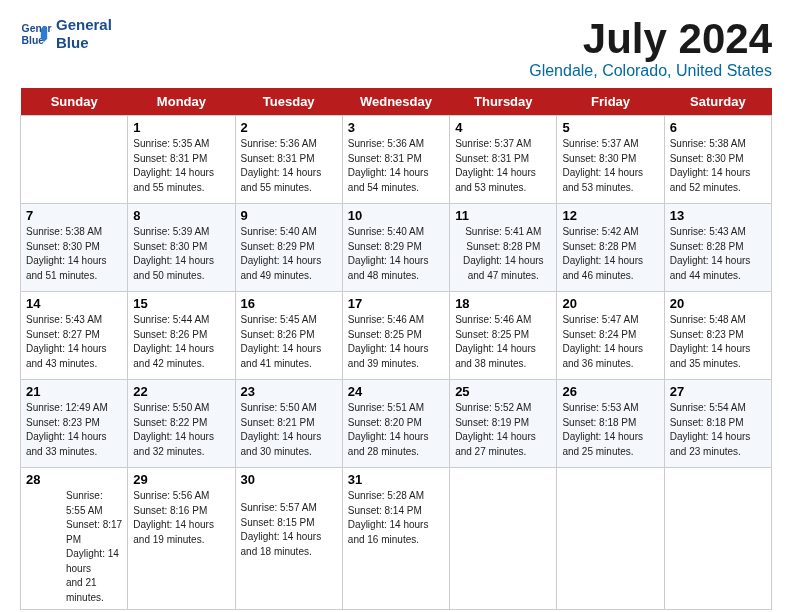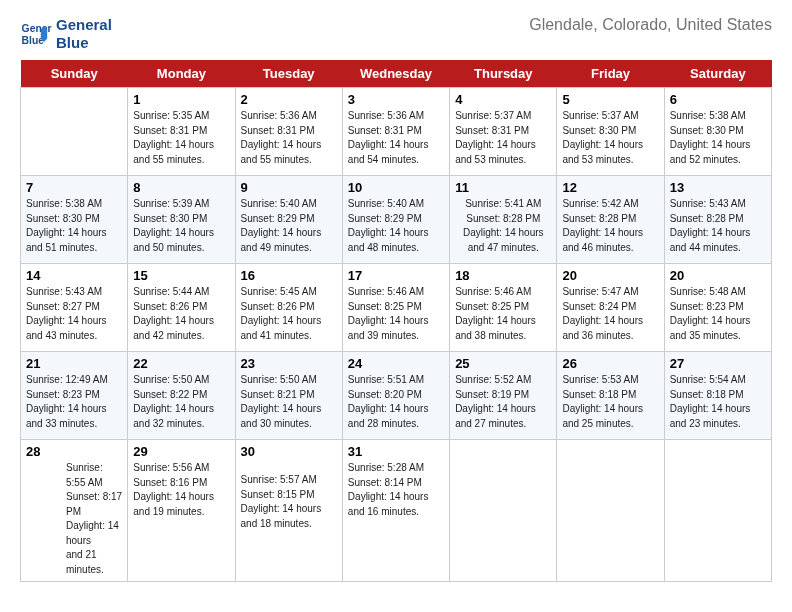--- a/index.html
+++ b/index.html
@@ -35,21 +35,21 @@
       text-align: right;
     }
     .month-title {
       font-size: 42px;
       font-weight: bold;
       color: #1a1a1a;
       line-height: 1.1;
     }
     .location {
       font-size: 16px;
-      color: #737373;
+      color: #0369a1;
     }
     table {
       width: 100%;
       border-collapse: collapse;
       font-size: 11px;
     }
     thead tr th {
       background-color: #b91c1c;
       color: #fff;
       padding: 6px 4px;
@@ -98,20 +98,21 @@
       <text x="2" y="18" font-size="13" font-weight="bold" fill="#1a4b8c">General</text>
       <text x="2" y="32" font-size="13" font-weight="bold" fill="#1a4b8c">Blue</text>
       <polygon points="30,10 38,18 34,14 34,26 38,22 30,30 26,26 26,14" fill="#2e7dd1"></polygon>
     </svg>
     <div>
       <div class="logo-text">General</div>
       <div class="logo-text">Blue</div>
     </div>
   </div>
   <div class="title-block">
+    <div class="month-title">July 2024</div>
     <div class="location">Glendale, Colorado, United States</div>
   </div>
 </div>
 
 <table>
   <thead>
     <tr id="header-row">
         <th>Sunday</th>
         <th>Monday</th>
         <th>Tuesday</th>

